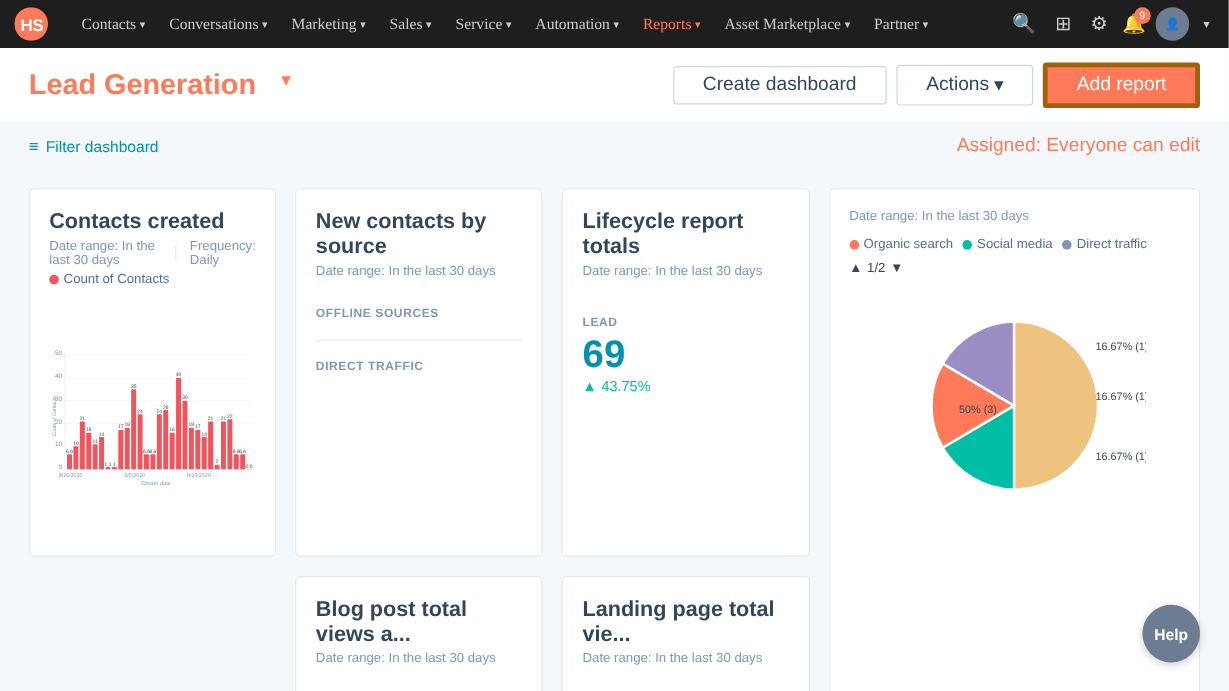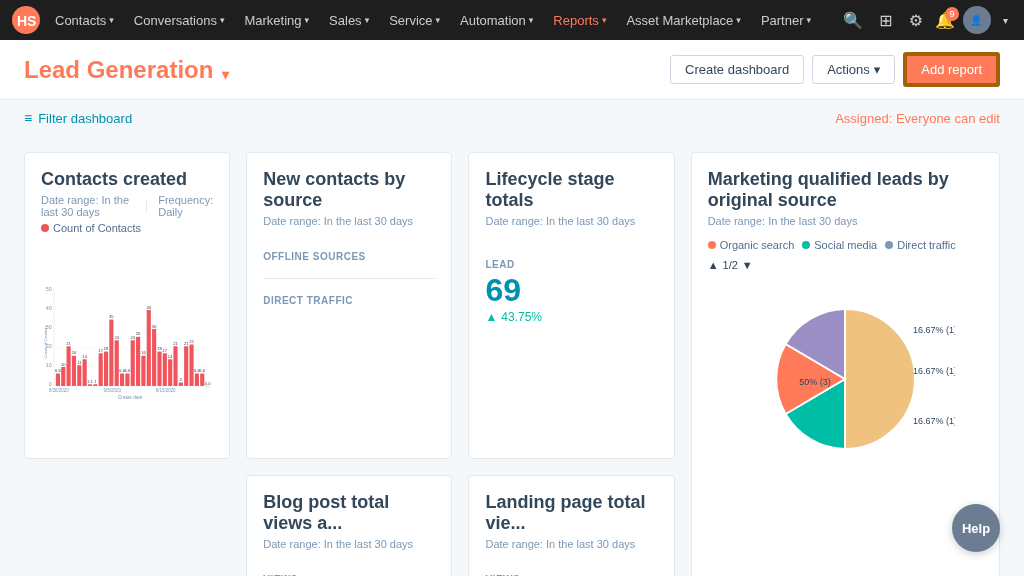--- a/index.html
+++ b/index.html
@@ -1,47 +1,47 @@
 <!DOCTYPE html>
 <html><head>
   <meta charset="utf-8">
   <style>
     * { box-sizing: border-box; margin: 0; padding: 0; }
     body { font-family: -apple-system, BlinkMacSystemFont, 'Segoe UI', Helvetica, Arial, sans-serif; background: #f5f8fa; color: #33475b; font-size: 13px; }
 
     
     .top-nav { background: #1e1e1e; display: flex; align-items: center; height: 40px; padding: 0 12px; gap: 4px; }
-    .nav-logo { width: 28px; height: 28px; margin-right: 3px; }
+    .nav-logo { width: 28px; height: 28px; margin-right: 16px; }
     .nav-logo svg { width: 28px; height: 28px; }
-    .nav-item { color: #ccc; font-size: 13px; padding: 0 8px; height: 40px; display: flex; align-items: center; cursor: pointer; white-space: nowrap; }
+    .nav-item { color: #ccc; font-size: 13px; padding: 0 8px; height: 40px; display: flex; align-items: center; cursor: pointer; white-space: nowrap; font-family: Liberation Serif, serif; }
     .nav-item.active { color: #ff7a59; }
     .nav-item .caret { font-size: 9px; margin-left: 3px; }
     .nav-spacer { flex: 1; }
     .nav-icons { display: flex; align-items: center; gap: 8px; }
     .nav-icon-btn { color: #ccc; cursor: pointer; font-size: 16px; padding: 4px; display: flex; align-items: center; }
     .nav-avatar { width: 28px; height: 28px; border-radius: 50%; background: #6b7c93; display: flex; align-items: center; justify-content: center; color: #fff; font-size: 11px; cursor: pointer; overflow: hidden; }
     .notif-badge { position: relative; display: inline-flex; }
     .notif-badge .badge { position: absolute; top: -4px; right: -4px; background: #ff7a59; color: #fff; border-radius: 50%; width: 14px; height: 14px; font-size: 9px; display: flex; align-items: center; justify-content: center; }
 
     
     .page-header { background: #fff; border-bottom: 1px solid #e5e8eb; padding: 12px 24px; display: flex; align-items: center; justify-content: space-between; }
-    .page-title { display: flex; align-items: flex-end; gap: 8px; }
+    .page-title { display: flex; align-items: flex-start; gap: 21px; }
     .page-title h1 { font-size: 24px; font-weight: 600; color: #ff7a59; }
     .page-title .dropdown-icon { color: #ff7a59; font-size: 16px; cursor: pointer; }
     .header-actions { display: flex; gap: 8px; align-items: center; }
-    .btn { padding: 6px 14px; border-radius: 3px; font-size: 13px; cursor: pointer; font-weight: 500; display: inline-flex; align-items: center; gap: 4px; }
+    .btn { padding: 6px 24px; border-radius: 3px; font-size: 16px; cursor: pointer; font-weight: 500; display: inline-flex; align-items: center; gap: 4px; }
     .btn-outline { background: #fff; border: 1px solid #cbd6e2; color: #33475b; }
     .btn-primary { background: #ff7a59; border: 4px solid #a16207; color: #fff; }
     .btn-actions { background: #fff; border: 1px solid #cbd6e2; color: #33475b; text-align: right; }
 
     
     .filter-bar { padding: 10px 24px; display: flex; align-items: center; justify-content: space-between; background: #f5f8fa; }
     .filter-left { display: flex; align-items: center; gap: 6px; color: #0091ae; font-size: 13px; cursor: pointer; }
     .filter-icon { font-size: 14px; }
-    .filter-right { font-size: 13px; color: #516f90; text-align: right; }
+    .filter-right { font-size: 16px; color: #516f90; text-align: right; }
     .filter-right span { color: #ff7a59; font-weight: 500; cursor: pointer; }
 
     
     .dashboard { padding: 16px 24px; display: grid; grid-template-columns: 1fr 1fr 1fr 1.5fr; gap: 16px; }
 
     
     .card { background: #fff; border: 1px solid #e5e8eb; border-radius: 4px; padding: 16px; }
     .card-title { font-size: 18px; font-weight: 600; color: #33475b; margin-bottom: 4px; }
     .card-subtitle { font-size: 11px; color: #7c98b6; margin-bottom: 12px; }
     .card-legend { display: flex; align-items: center; gap: 12px; margin-bottom: 8px; }
@@ -301,34 +301,33 @@
     <div class="card-title">New contacts by source</div>
     <div class="card-subtitle">Date range: In the last 30 days</div>
     <div class="metric-section" style="margin-top:24px;">
       <div class="metric-label">OFFLINE SOURCES</div>
     </div>
     <div style="height:1px;background:#e5e8eb;margin:16px 0;"></div>
     <div class="metric-label">DIRECT TRAFFIC</div>
   </div>
 
   <div class="card card-lifecycle">
-    <div class="card-title">Lifecycle stage totals</div>
+    <div class="card-title">Lifecycle report totals</div>
     <div class="card-subtitle">Date range: In the last 30 days</div>
     <div class="metric-section" style="margin-top:32px;">
       <div class="metric-label">LEAD</div>
       <div class="metric-value">69</div>
       <div class="metric-change up">
         <span>▲</span>
         <span>43.75%</span>
       </div>
     </div>
   </div>
 
   <div class="card card-mql">
-    <div class="card-title">Marketing qualified leads by original source</div>
     <div class="card-subtitle">Date range: In the last 30 days</div>
     <div class="mql-legend">
       <div class="legend-item">
         <div class="legend-dot" style="background:#ff7a59;"></div>
         <span>Organic search</span>
       </div>
       <div class="legend-item">
         <div class="legend-dot" style="background:#00bda5;"></div>
         <span>Social media</span>
       </div>

